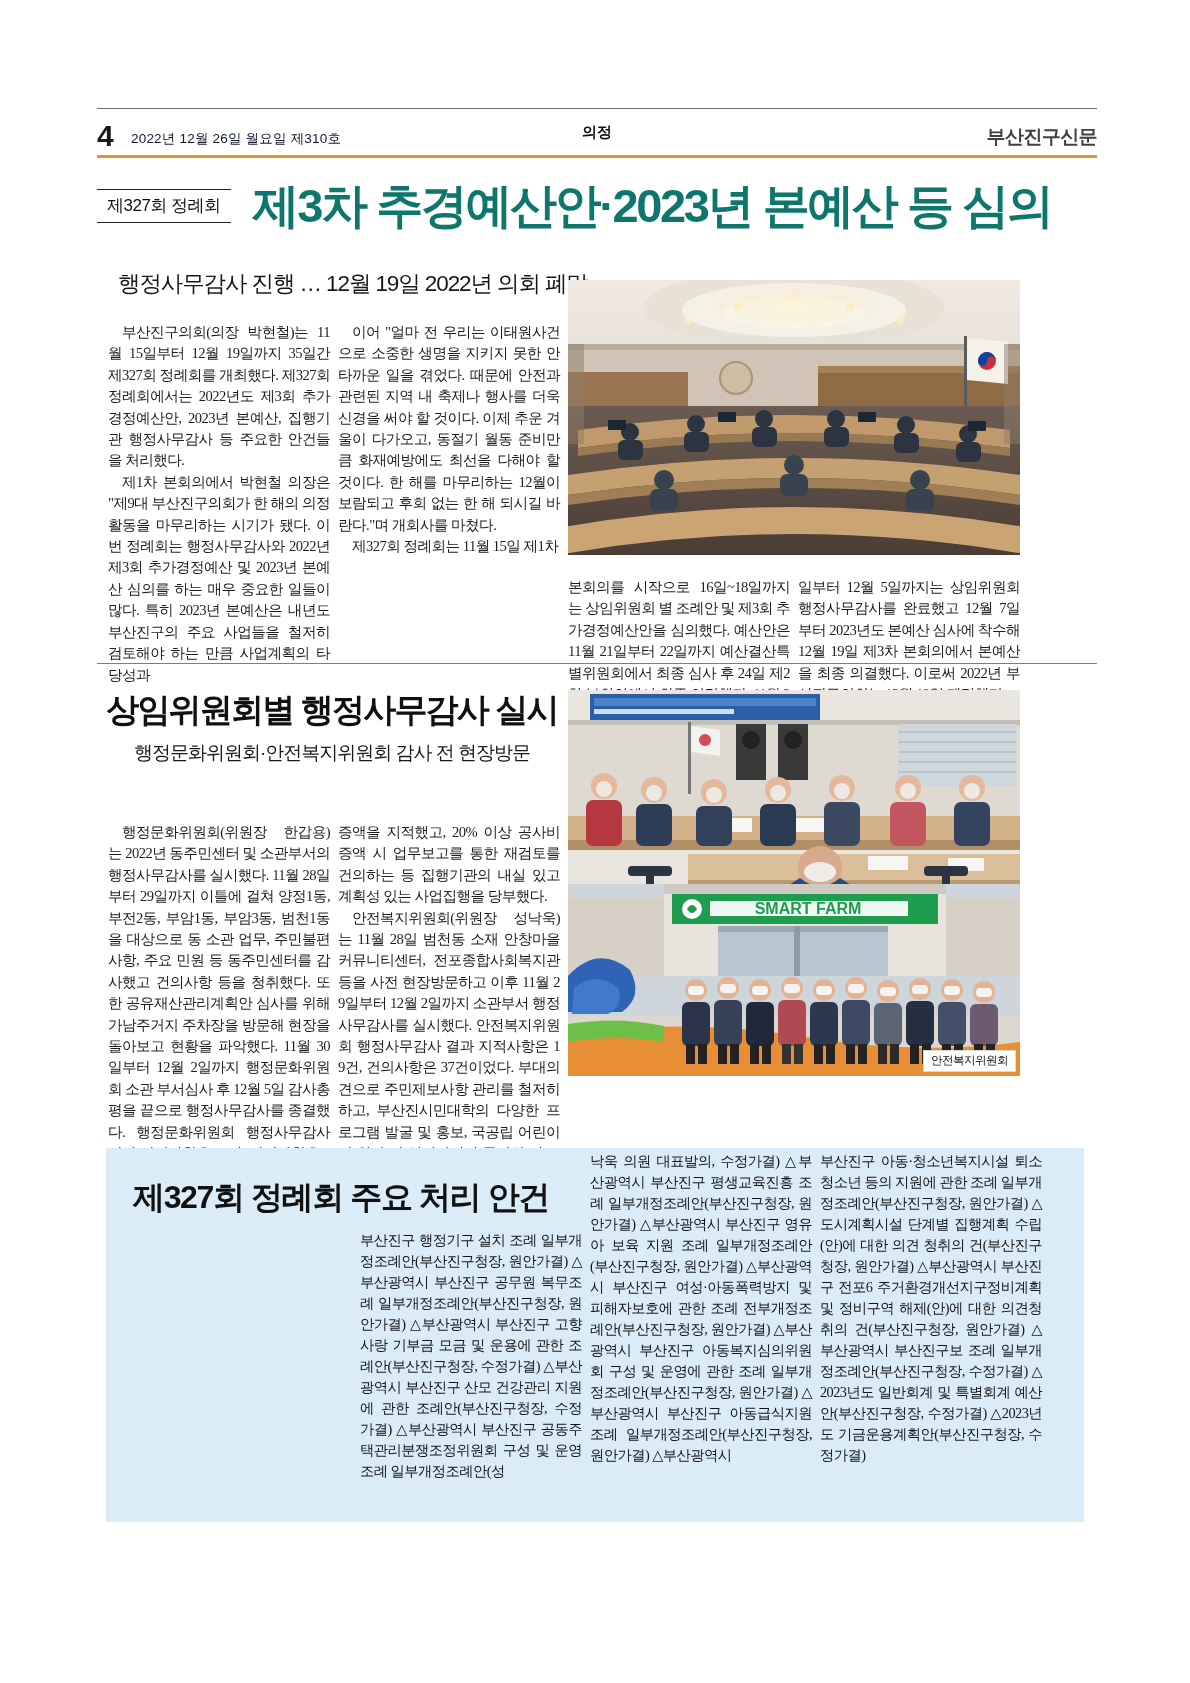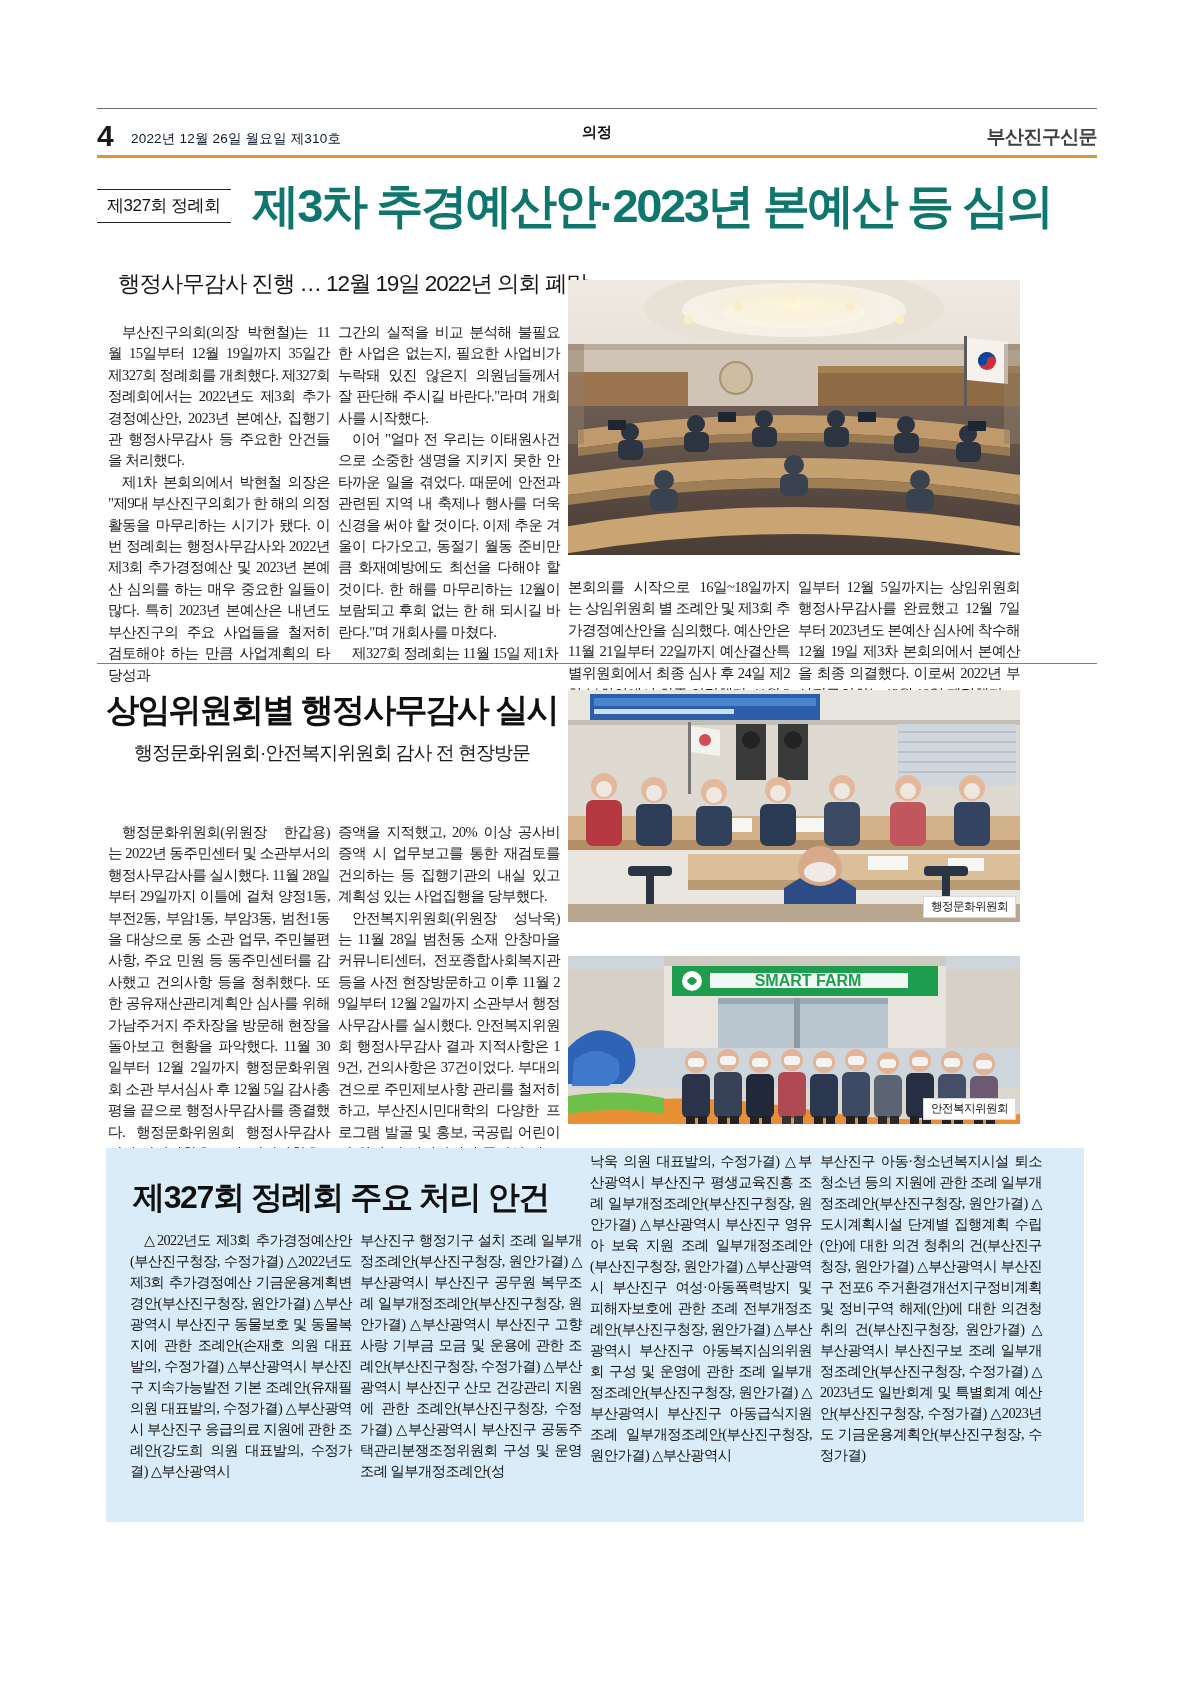--- a/index.html
+++ b/index.html
@@ -193,22 +193,22 @@
 
   .photo2 {
     position: absolute;
     left: 568px; top: 690px;
     width: 452px; height: 232px;
     overflow: hidden;
     background: #b9c0c8;
   }
   .photo3 {
     position: absolute;
-    left: 568px; top: 956px;
-    width: 452px; height: 168px;
+    left: 568px; top: 884px;
+    width: 452px; height: 192px;
     overflow: hidden;
     background: #c4b5fd;
   }
   .photo-caption {
     position: absolute;
     right: 4px; bottom: 4px;
     background: #fff;
     color: #111;
     font-family: "Liberation Sans", sans-serif;
     font-size: 11.5px;
@@ -362,21 +362,20 @@
       <rect x="0" y="64" width="16" height="100" fill="#8f7c66" opacity="0.5"></rect>
       <rect x="436" y="64" width="16" height="100" fill="#8f7c66" opacity="0.5"></rect>
     </svg>
   </div>
 
   <div class="a1-col a1-c1">
     <p class="para">부산진구의회(의장 박현철)는 11월 15일부터 12월 19일까지 35일간 제327회 정례회를 개최했다. 제327회 정례회에서는 2022년도 제3회 추가경정예산안, 2023년 본예산, 집행기관 행정사무감사 등 주요한 안건들을 처리했다.</p>
     <p class="para">제1차 본회의에서 박현철 의장은 "제9대 부산진구의회가 한 해의 의정활동을 마무리하는 시기가 됐다. 이번 정례회는 행정사무감사와 2022년 제3회 추가경정예산 및 2023년 본예산 심의를 하는 매우 중요한 일들이 많다. 특히 2023년 본예산은 내년도 부산진구의 주요 사업들을 철저히 검토해야 하는 만큼 사업계획의 타당성과</p>
   </div>
   <div class="a1-col a1-c2">
-    <p class="para" style="text-indent:0">그간의 실적을 비교 분석해 불필요한 사업은 없는지, 필요한 사업비가 누락돼 있진 않은지 의원님들께서 잘 판단해 주시길 바란다."라며 개회사를 시작했다.</p>
     <p class="para">이어 "얼마 전 우리는 이태원사건으로 소중한 생명을 지키지 못한 안타까운 일을 겪었다. 때문에 안전과 관련된 지역 내 축제나 행사를 더욱 신경을 써야 할 것이다. 이제 추운 겨울이 다가오고, 동절기 월동 준비만큼 화재예방에도 최선을 다해야 할 것이다. 한 해를 마무리하는 12월이 보람되고 후회 없는 한 해 되시길 바란다."며 개회사를 마쳤다.</p>
     <p class="para">제327회 정례회는 11월 15일 제1차</p>
   </div>
   <div class="a1-col a1-c3">
     <p class="para" style="text-indent:0">본회의를 시작으로 16일~18일까지는 상임위원회 별 조례안 및 제3회 추가경정예산안을 심의했다. 예산안은 11월 21일부터 22일까지 예산결산특별위원회에서 최종 심사 후 24일 제2차 본회의에서 최종 의결했다. 11월 28</p>
   </div>
   <div class="a1-col a1-c4">
     <p class="para" style="text-indent:0">일부터 12월 5일까지는 상임위원회 행정사무감사를 완료했고 12월 7일부터 2023년도 본예산 심사에 착수해 12월 19일 제3차 본회의에서 본예산을 최종 의결했다. 이로써 2022년 부산진구의회는 12월 19일 폐막했다.</p>
   </div>
 
@@ -573,23 +572,20 @@
           </g>
       </g>
 
       <text x="240" y="30" font-family="Liberation Sans, sans-serif" font-size="16" font-weight="bold" fill="#1f9d4e" text-anchor="middle">SMART FARM</text>
     </svg>
     <div class="photo-caption">안전복지위원회</div>
   </div>
 
   <div class="agenda-box">
     <div class="agenda-title">제327회 정례회 주요 처리 안건</div>
-    <div class="ag-col ag-c1">
-      <p class="para ag-indent">△2022년도 제3회 추가경정예산안(부산진구청장, 수정가결) △2022년도 제3회 추가경정예산 기금운용계획변경안(부산진구청장, 원안가결) △부산광역시 부산진구 동물보호 및 동물복지에 관한 조례안(손재호 의원 대표발의, 수정가결) △부산광역시 부산진구 지속가능발전 기본 조례안(유재필 의원 대표발의, 수정가결) △부산광역시 부산진구 응급의료 지원에 관한 조례안(강도희 의원 대표발의, 수정가결) △부산광역시</p>
-    </div>
     <div class="ag-col ag-c2">
       <p class="para" style="text-indent:0">부산진구 행정기구 설치 조례 일부개정조례안(부산진구청장, 원안가결) △부산광역시 부산진구 공무원 복무조례 일부개정조례안(부산진구청장, 원안가결) △부산광역시 부산진구 고향사랑 기부금 모금 및 운용에 관한 조례안(부산진구청장, 수정가결) △부산광역시 부산진구 산모 건강관리 지원에 관한 조례안(부산진구청장, 수정가결) △부산광역시 부산진구 공동주택관리분쟁조정위원회 구성 및 운영 조례 일부개정조례안(성</p>
     </div>
     <div class="ag-col ag-c3">
       <p class="para" style="text-indent:0">낙욱 의원 대표발의, 수정가결) △부산광역시 부산진구 평생교육진흥 조례 일부개정조례안(부산진구청장, 원안가결) △부산광역시 부산진구 영유아 보육 지원 조례 일부개정조례안(부산진구청장, 원안가결) △부산광역시 부산진구 여성·아동폭력방지 및 피해자보호에 관한 조례 전부개정조례안(부산진구청장, 원안가결) △부산광역시 부산진구 아동복지심의위원회 구성 및 운영에 관한 조례 일부개정조례안(부산진구청장, 원안가결) △부산광역시 부산진구 아동급식지원 조례 일부개정조례안(부산진구청장, 원안가결) △부산광역시</p>
     </div>
     <div class="ag-col ag-c4">
       <p class="para" style="text-indent:0">부산진구 아동·청소년복지시설 퇴소청소년 등의 지원에 관한 조례 일부개정조례안(부산진구청장, 원안가결) △도시계획시설 단계별 집행계획 수립(안)에 대한 의견 청취의 건(부산진구청장, 원안가결) △부산광역시 부산진구 전포6 주거환경개선지구정비계획 및 정비구역 해제(안)에 대한 의견청취의 건(부산진구청장, 원안가결) △부산광역시 부산진구보 조례 일부개정조례안(부산진구청장, 수정가결) △2023년도 일반회계 및 특별회계 예산안(부산진구청장, 수정가결) △2023년도 기금운용계획안(부산진구청장, 수정가결)</p>
     </div>
   </div>

